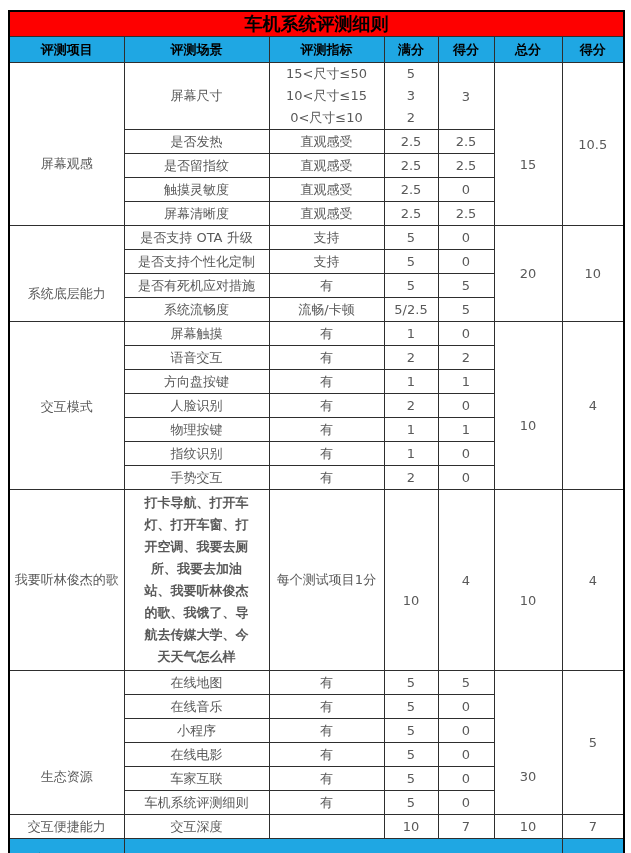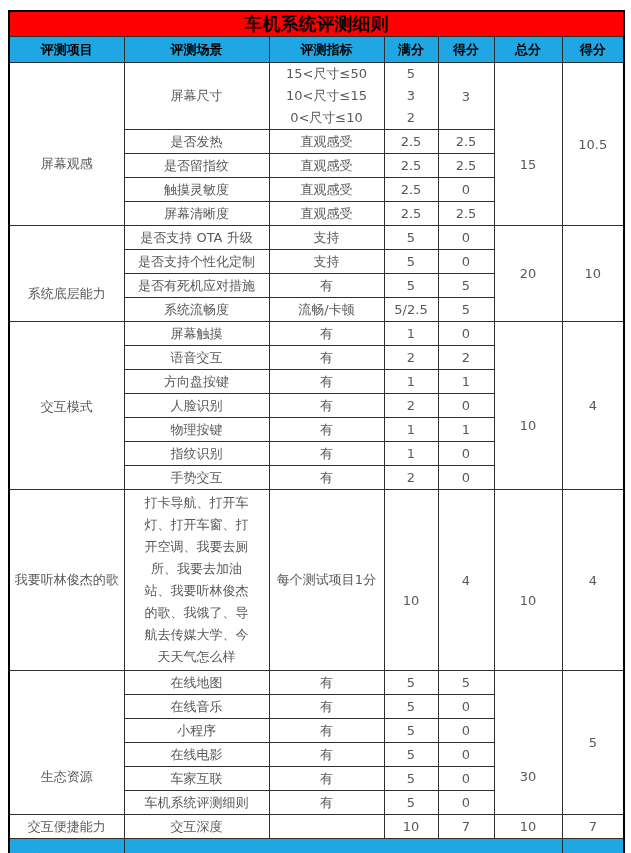--- a/index.html
+++ b/index.html
@@ -10,21 +10,21 @@
      font-size:13px;color:var(--body-text,#595959);padding:0 2px;overflow:hidden;}
   tr.t-title{height:22px;}
   td.title{background:var(--title-bg,#fe0000);color:#000;font-weight:700;font-size:18px;}
   tr.t-head{height:26px;}
   td.head{background:var(--header-bg,#1fa7e3);color:#000;font-weight:700;}
   tr.r{height:24px;}
   tr.h-size{height:67px;}
   tr.h-voice{height:160px;}
   tr.h-foot{height:44px;}
   .lines div{line-height:22px;}
-  .scene-long{line-height:22px;padding:2px 14px;}
+  .scene-long{line-height:22px;padding:2px 14px;font-weight:bold;}
   .dip{padding-top:40px;}
   .dip2{padding-top:68px;}
   .dips{padding-top:2px;}
   td.foot-label{background:var(--header-bg,#1fa7e3);color:#000;font-weight:700;}
   td.foot-blank{background:var(--header-bg,#1fa7e3);}
   td.foot-score{background:var(--header-bg,#1fa7e3);color:#000;text-align:left;padding-left:6px;}
 </style>
 </head>
 <body>
 

